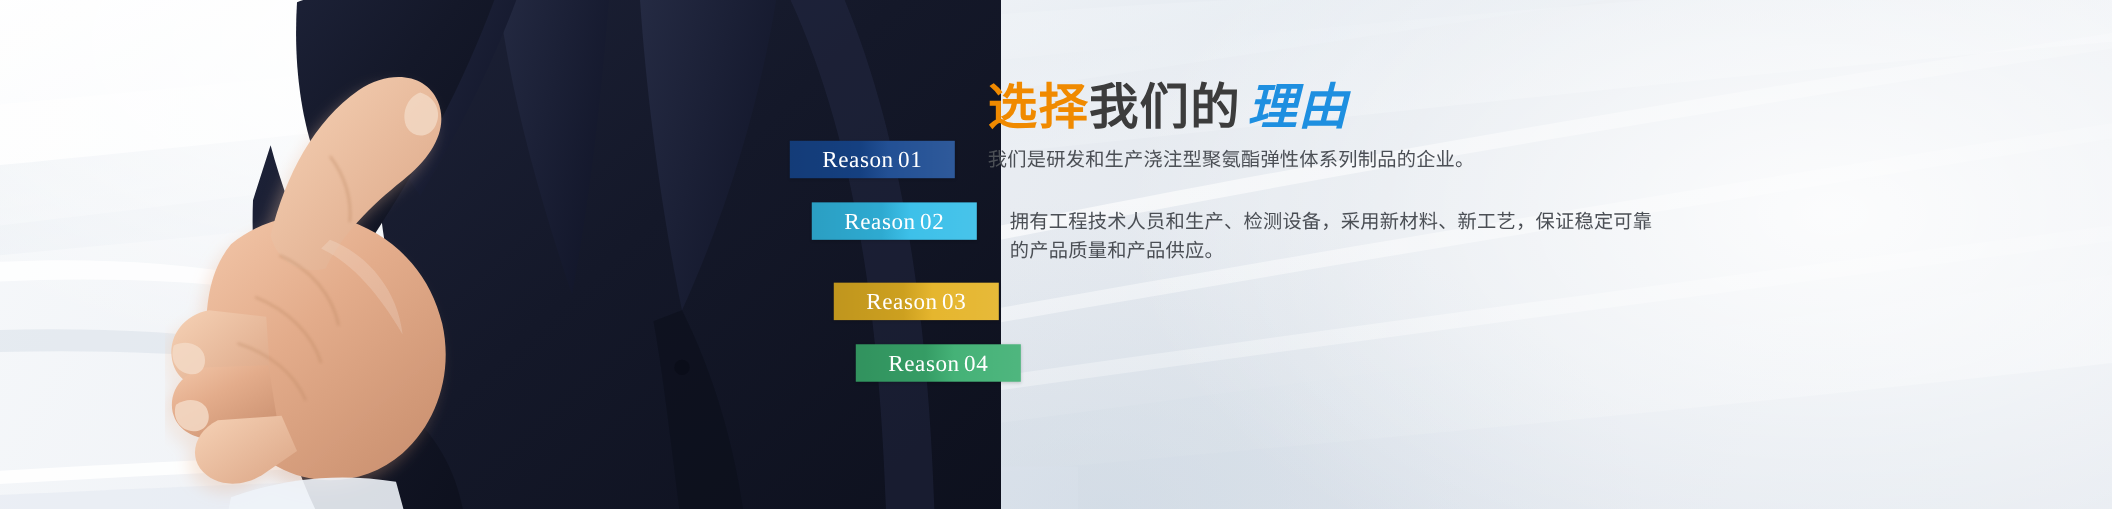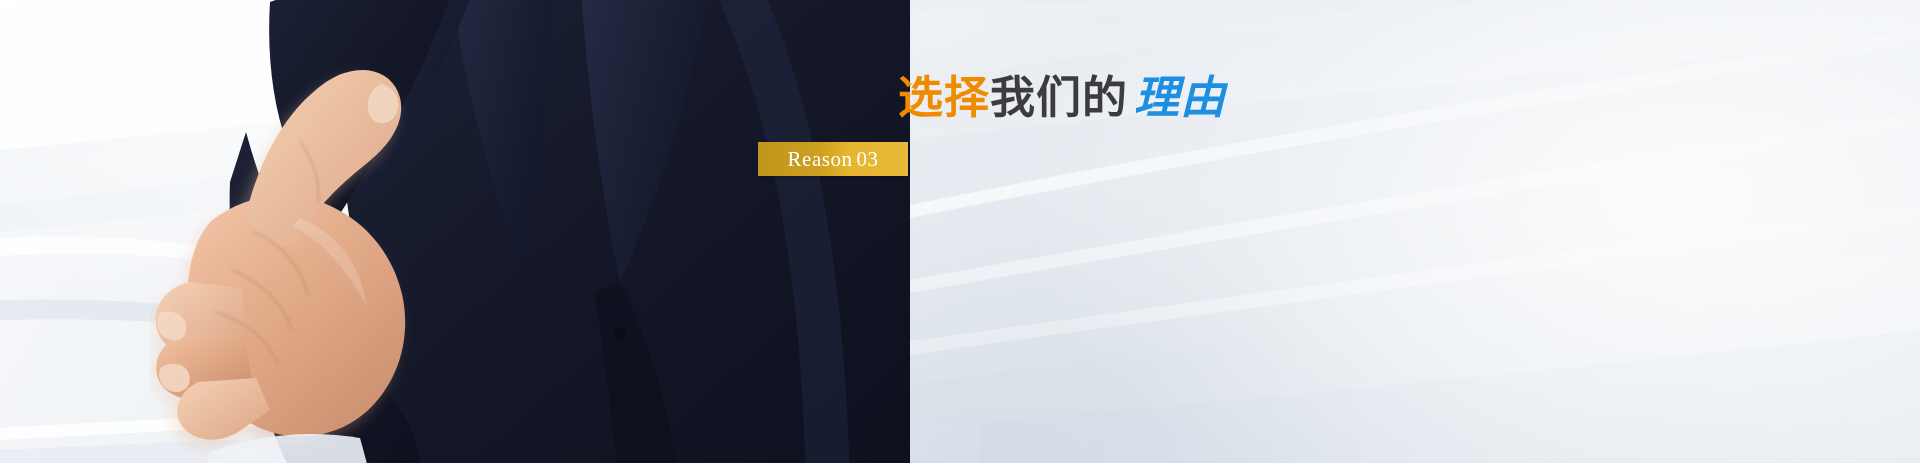--- a/index.html
+++ b/index.html
@@ -281,30 +281,48 @@
   </div>
 
   <div class="content">
 
     <h1 class="headline">
       <span class="seg seg-a">选择</span><span class="seg seg-b">我们的</span><span class="seg seg-c">理由</span>
     </h1>
 
     <div class="rows">
 
+      <div class="row row-1">
+        <div class="badge" style="background:#17478F;">
+          <span>Reason</span><span class="num">01</span>
+        </div>
+        <div class="desc">
+          <p>我们是研发和生产浇注型聚氨酯弹性体系列制品的企业。</p>
+        </div>
+      </div>
 
       <div class="row row-2">
+        <div class="badge" style="background:#33BDE8;">
+          <span>Reason</span><span class="num">02</span>
+        </div>
+        <div class="desc">
+          <p>拥有工程技术人员和生产、检测设备，采用新材料、新工艺，保证稳定可靠</p>
+          <p>的产品质量和产品供应。</p>
+        </div>
       </div>
 
       <div class="row row-3">
         <div class="badge" style="background:#E4B223;">
           <span>Reason</span><span class="num">03</span>
         </div>
       </div>
 
       <div class="row row-4">
+        <div class="badge" style="background:#3BAE70;">
+          <span>Reason</span><span class="num">04</span>
+        </div>
         <div class="desc">
         </div>
       </div>
 
     </div>
   </div>
 </div>
 
 </body></html>

